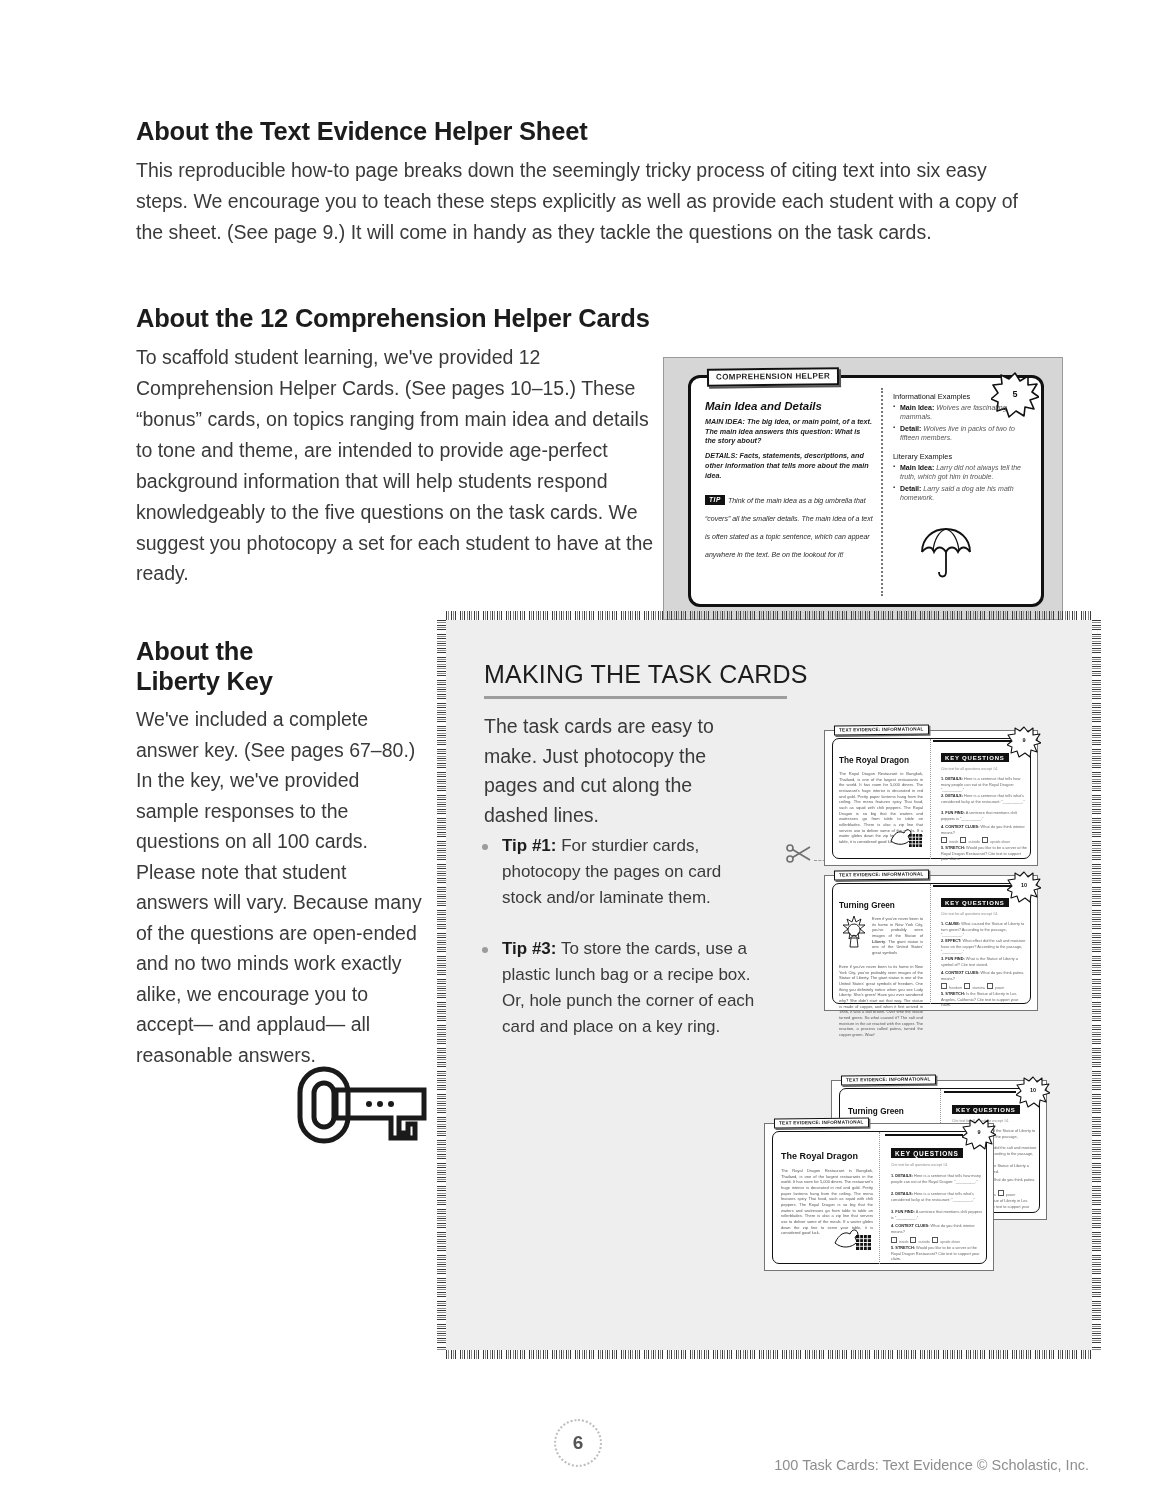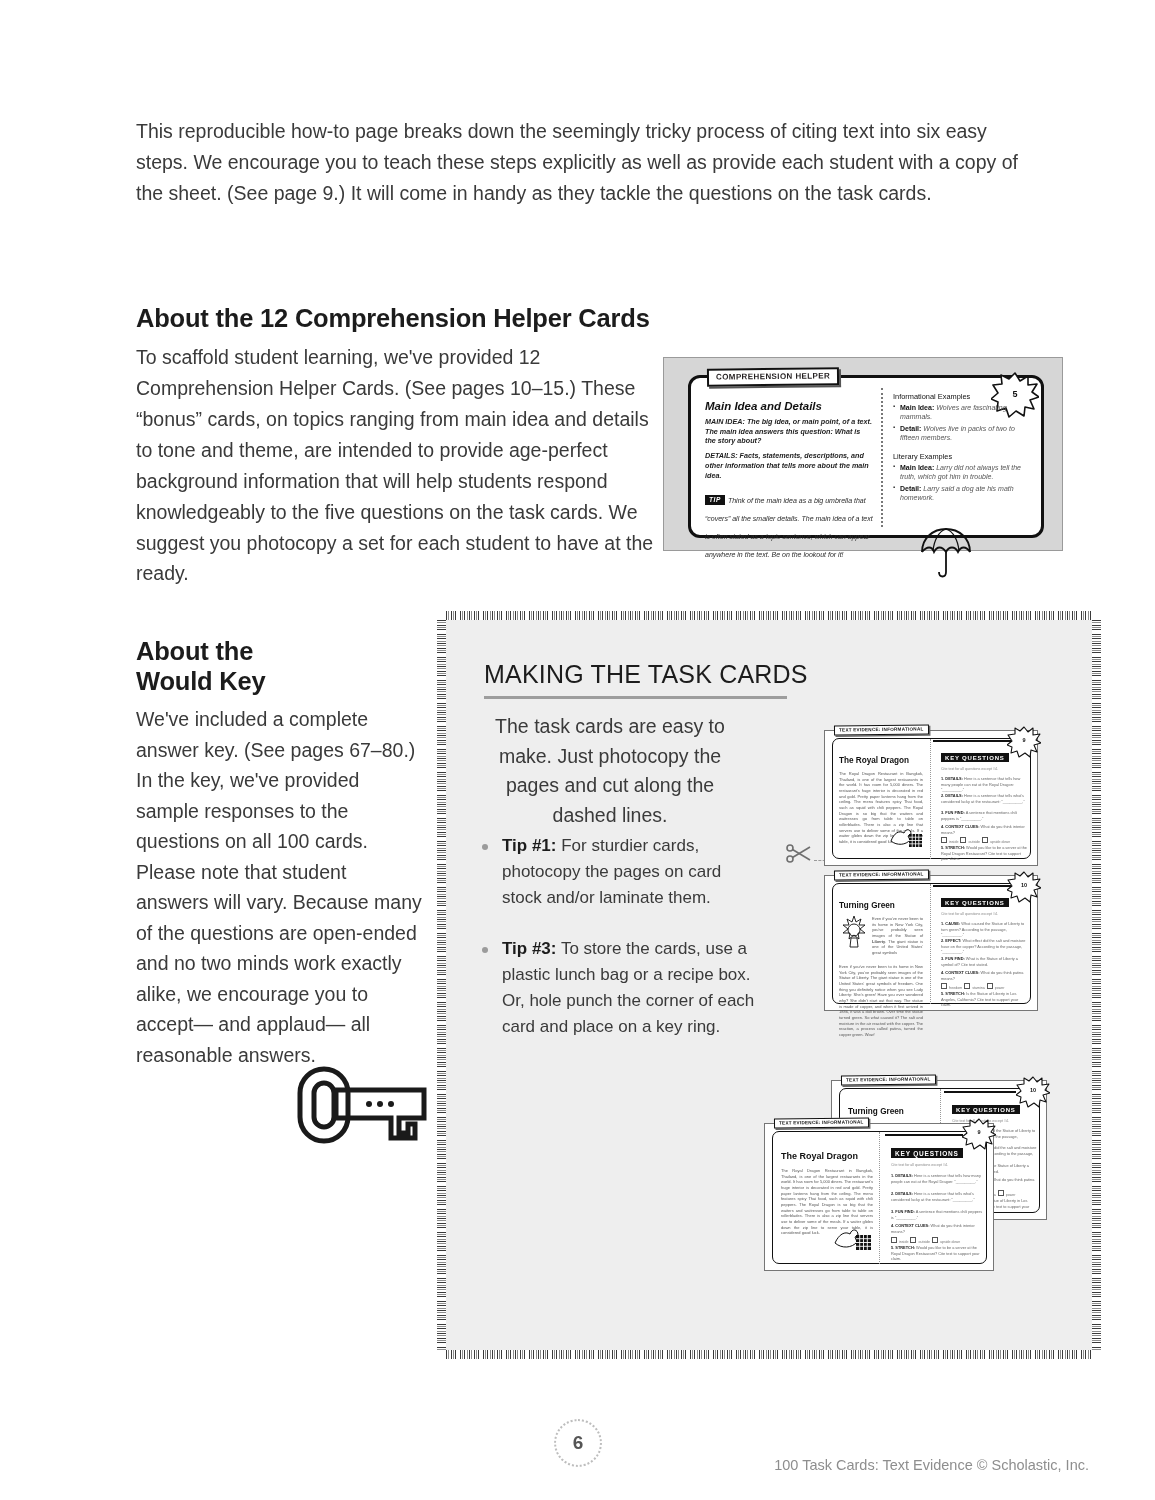--- a/index.html
+++ b/index.html
@@ -48,21 +48,21 @@
   }
   #sec-helper-cards .h2 { margin: 0 0 9px 0; }
   #sec-helper-cards .body-par { margin: 0; font-size: 19.5px; line-height: 1.585; }
 
   
   #comp-card-figure {
     position: absolute;
     left: 663px;
     top: 357px;
     width: 400px;
-    height: 194px;
+    height: 263px;
     background: #d6d6d6;
     border: 1px solid #9a9a9a;
     box-sizing: border-box;
   }
   #comp-card-inner {
     position: absolute;
     left: 24px;
     top: 17px;
     right: 18px;
     bottom: 12px;
@@ -250,21 +250,20 @@
     background: #9d9d9d;
   }
   #task-intro {
     position: absolute;
     left: 38px;
     top: 92px;
     width: 252px;
     font-size: 19.5px;
     line-height: 1.52;
     color: #3a3a3a;
-    text-align: center;
   }
   #tips-list {
     position: absolute;
     left: 34px;
     top: 213px;
     width: 278px;
     margin: 0;
     padding: 0;
     list-style: none;
   }
@@ -428,20 +427,21 @@
     right: 66px;
     top: 1457px;
     font-size: 14.5px;
     color: #8e8e8e;
   }
 </style>
 </head>
 <body>
 
 <div id="sec-helper-sheet">
+  <h2 class="h2">About the Text Evidence Helper Sheet</h2>
   <p class="body-par">This reproducible how-to page breaks down the seemingly tricky process of citing text into six easy steps. We encourage you to teach these steps explicitly as well as provide each student with a copy of the sheet. (See page 9.) It will come in handy as they tackle the questions on the task cards.</p>
 </div>
 
 <div id="sec-helper-cards">
   <h2 class="h2">About the 12 Comprehension Helper Cards</h2>
   <p class="body-par">To scaffold student learning, we've provided 12 Comprehension Helper Cards. (See pages 10–15.) These “bonus” cards, on topics ranging from main idea and details to tone and theme, are intended to provide age-perfect background information that will help students respond knowledgeably to the five questions on the task cards. We suggest you photocopy a set for each student to have at the ready.</p>
 </div>
 
 <div id="comp-card-figure">
   <div id="comp-card-inner">
@@ -497,21 +497,21 @@
         <path d="M27 26 L27 46 C27 52 20 52 20 46" fill="none" stroke="#111" stroke-width="1.8"></path>
       </svg>
     </div>
 
   </div>
 </div>
 
 <div id="sec-answer-key">
   <h2 class="h2">
     <span>About the</span><br>
-    <span>Would Key</span>
+    <span>Liberty Key</span>
   </h2>
   <p class="body-par">We've included a complete answer key. (See pages 67–80.) In the key, we've provided sample responses to the questions on all 100 cards. Please note that student answers will vary. Because many of the questions are open-ended and no two minds work exactly alike, we encourage you to accept— and applaud— all reasonable answers.</p>
 
   <div id="key-icon">
     <svg width="131" height="78" viewBox="0 0 131 78">
       <rect x="4" y="3" width="48" height="72" rx="24" fill="none" stroke="#1a1a1a" stroke-width="5"></rect>
       <rect x="18" y="17" width="20" height="44" rx="10" fill="none" stroke="#1a1a1a" stroke-width="5"></rect>
       <path d="M40 24 L128 24 L128 52 L103 52 L103 67 L112 67 L112 58 L119 58 L119 72 L95 72 L95 52 L40 52 Z" fill="none" stroke="#1a1a1a" stroke-width="5" stroke-linejoin="miter"></path>
       <circle cx="73" cy="38" r="3" fill="#1a1a1a"></circle>
       <circle cx="84" cy="38" r="3" fill="#1a1a1a"></circle>

